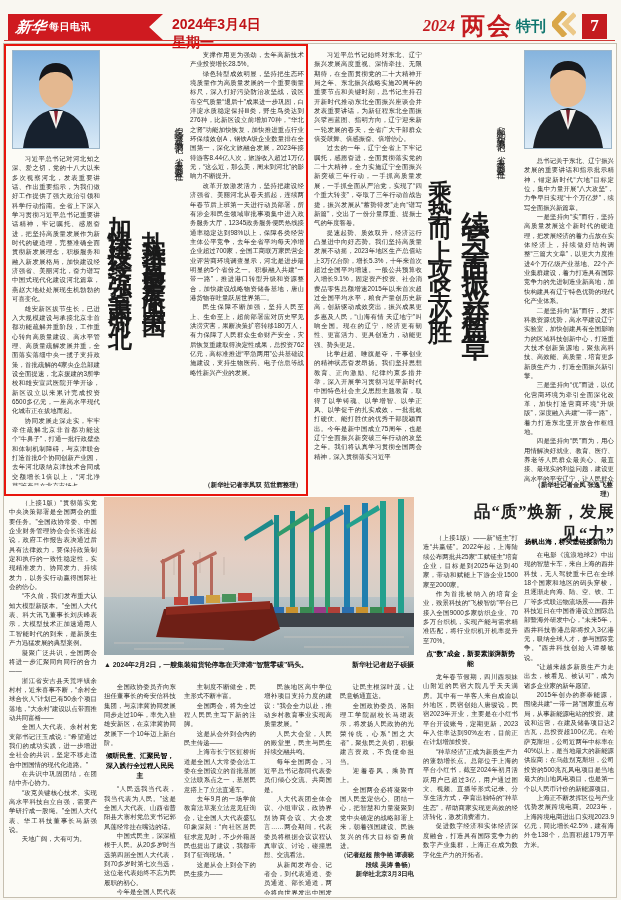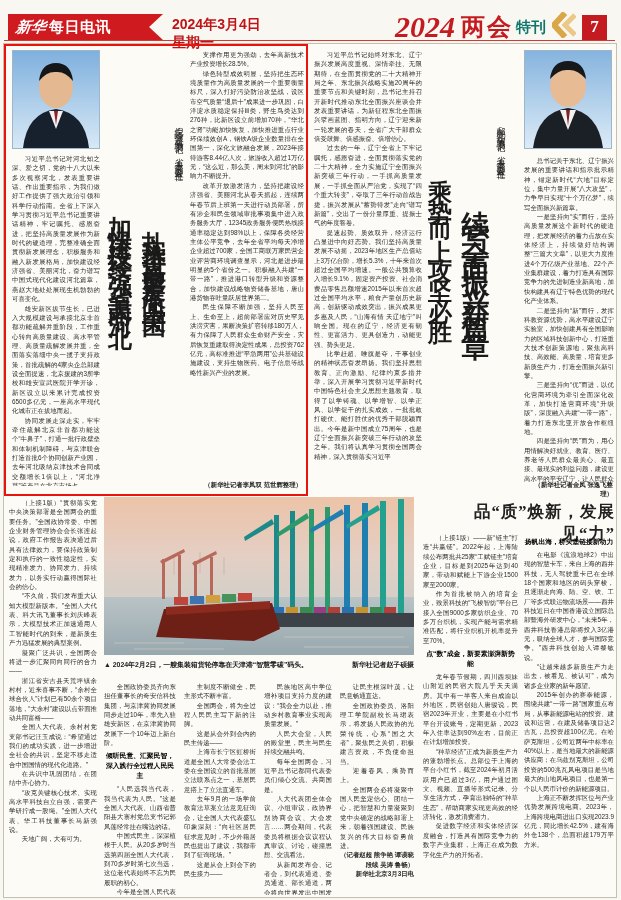--- a/index.html
+++ b/index.html
@@ -3,24 +3,24 @@
 <meta charset="utf-8">
 <style>
   html,body{margin:0;padding:0;background:#e8e4da;font-family:"Liberation Sans",sans-serif;}
   #page{position:relative;width:621px;height:900px;background:#f9f7f1;overflow:hidden;}
   .frame{position:absolute;left:3px;top:43px;width:612px;height:853px;border:1px solid #c6bfb0;background:#fcfbf6;}
   
   .masthead{position:absolute;left:8px;top:14px;width:155px;height:26px;background:#cf1a20;color:#fff;
     display:flex;align-items:center;padding-left:8px;box-sizing:border-box;
     clip-path:polygon(0 0,100% 0,91% 50%,100% 100%,0 100%);}
   .masthead .script{font-family:"Liberation Serif",serif;font-style:italic;font-weight:bold;font-size:15px;transform:skewX(-8deg);margin-right:3px;}
-  .masthead .block{font-weight:bold;font-size:15px;letter-spacing:.5px;}
+  .masthead .block{font-weight:bold;font-size:10px;letter-spacing:.5px;}
   .dateblock{position:absolute;left:172px;top:15px;color:#c01318;font-weight:bold;font-size:14px;line-height:1.3;}
   .edition{position:absolute;right:14px;top:10px;display:flex;align-items:center;gap:6px;}
-  .ed-year{font-family:"Liberation Serif",serif;font-style:italic;font-weight:bold;font-size:30px;color:#c41b20;}
+  .ed-year{font-family:"Liberation Serif",serif;font-style:italic;font-weight:bold;font-size:16px;color:#c41b20;}
   .ed-title{font-family:Liberation Sans, sans-serif;font-weight:bold;font-size:24px;color:#c41b20;letter-spacing:2px;}
   .ed-sub{font-weight:bold;font-size:15px;color:#0f766e;margin-left:-3px;}
   .pageno{width:25px;height:25px;background:#c41b20;color:#fff;font-weight:bold;font-size:17px;
     display:flex;align-items:center;justify-content:center;font-family:"Liberation Serif",serif;}
   .redrule{position:absolute;left:4px;top:40px;width:611px;height:1px;background:#d23a35;}
   
   .redbox{position:absolute;left:4px;top:44px;width:304px;height:452px;border:2px solid #e8150d;box-sizing:border-box;background:transparent;}
   .vtitle{position:absolute;writing-mode:vertical-rl;font-family:"Liberation Serif",serif;font-weight:bold;color:#1a1a1a;text-align:center;}
   .vbyline{position:absolute;writing-mode:vertical-rl;font-size:9px;color:#222;letter-spacing:2px;}
   .col{position:absolute;overflow:hidden;font-size:6.4px;line-height:1.46;color:#2b2b2b;text-align:justify;}

